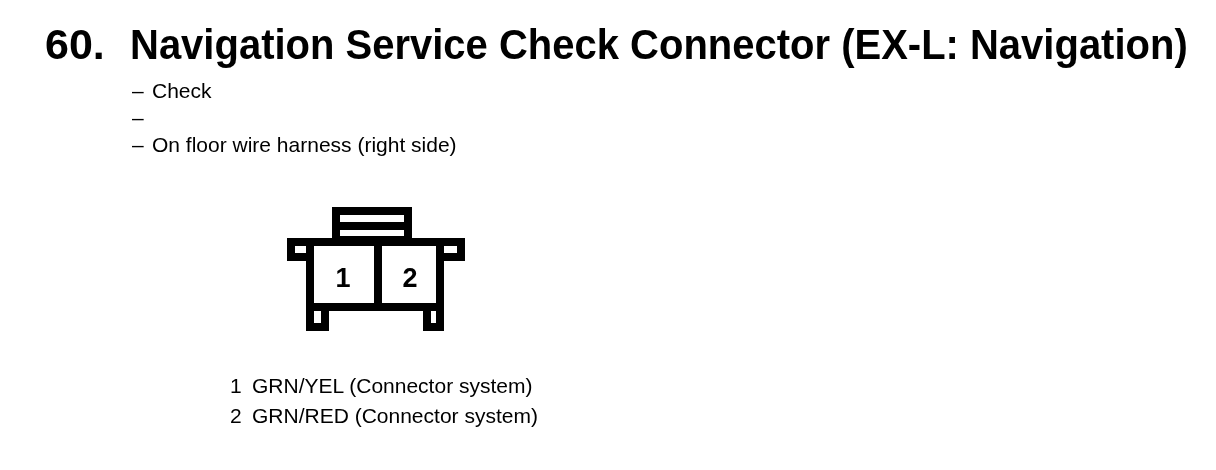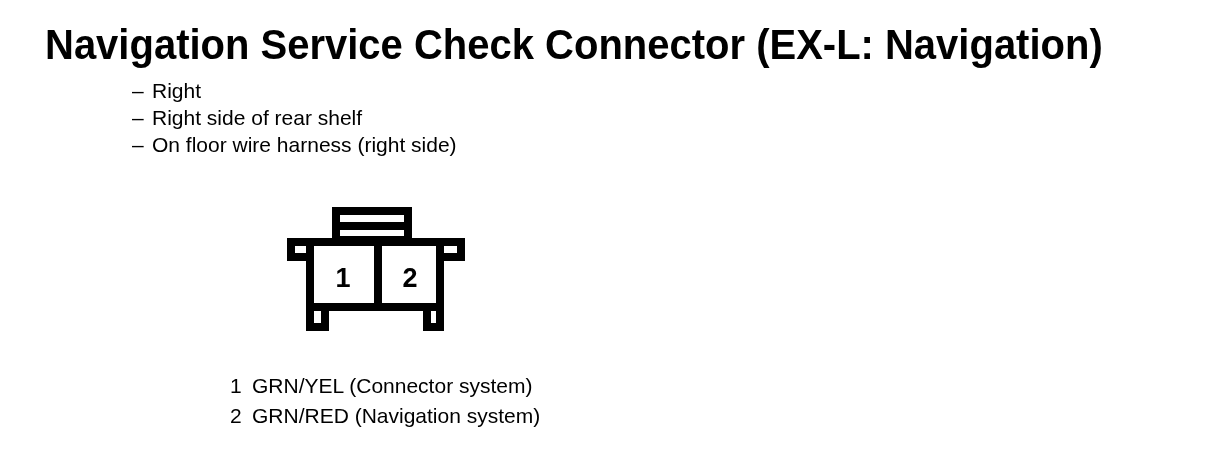--- a/index.html
+++ b/index.html
@@ -71,31 +71,31 @@
     width: 22px;
     flex: 0 0 22px;
   }
 </style>
 </head>
 <body>
 
 <div class="canvas">
 
   <div class="title-row">
+    <span class="title-num">60.</span>
     <span class="title-text">Navigation Service Check Connector (EX-L: Navigation)</span>
   </div>
 
   <div class="details">
     <div class="detail-row">
       <span class="detail-dash">–</span>
-      <span>Right</span>
+      <span>Check</span>
     </div>
     <div class="detail-row">
       <span class="detail-dash">–</span>
-      <span>Right side of rear shelf</span>
     </div>
     <div class="detail-row">
       <span class="detail-dash">–</span>
       <span>On floor wire harness (right side)</span>
     </div>
   </div>
 
   <svg class="connector-svg" width="200" height="140" viewBox="280 200 200 140" xmlns="http://www.w3.org/2000/svg">
     <g stroke="#000000" stroke-width="8" fill="#ffffff" stroke-linejoin="miter" stroke-linecap="butt">
 
@@ -111,17 +111,17 @@
     <text x="410" y="287" font-size="27" font-weight="bold" text-anchor="middle" fill="#000000">2</text>
   </svg>
 
   <div class="legend">
     <div class="legend-row">
       <span class="legend-pin">1</span>
       <span>GRN/YEL (Connector system)</span>
     </div>
     <div class="legend-row">
       <span class="legend-pin">2</span>
-      <span>GRN/RED (Navigation system)</span>
+      <span>GRN/RED (Connector system)</span>
     </div>
   </div>
 
 </div>
 
 </body></html>

